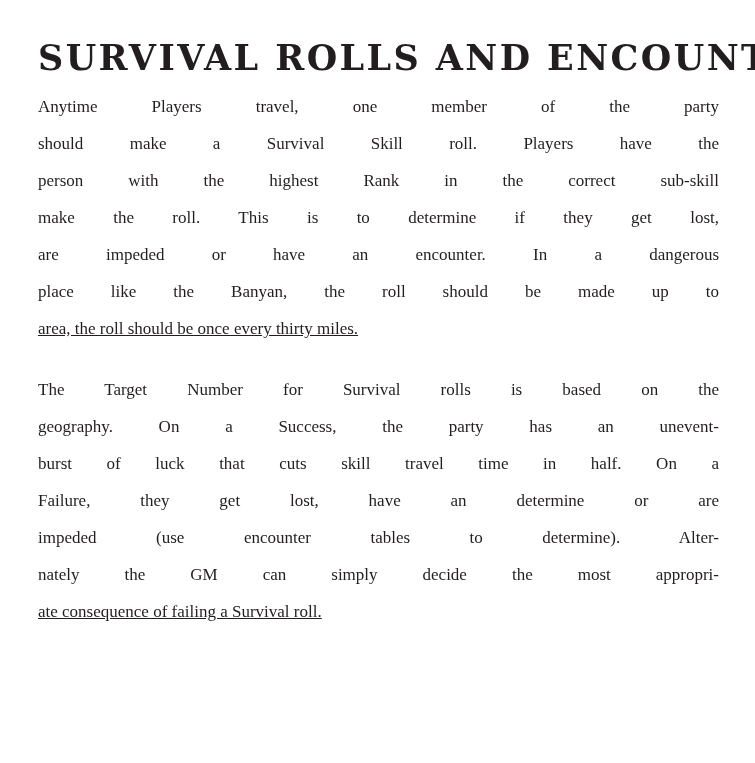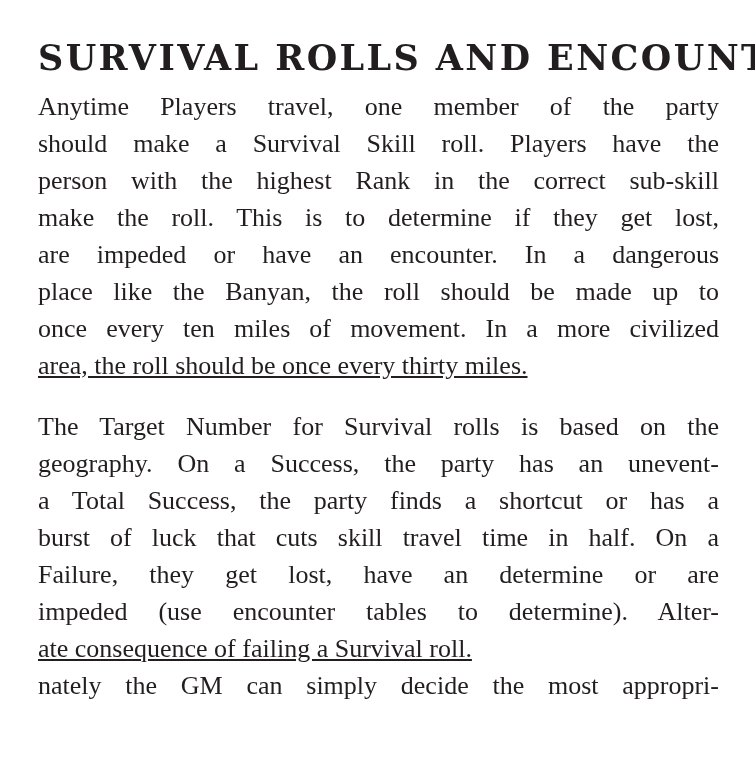--- a/index.html
+++ b/index.html
@@ -27,21 +27,21 @@
     line-height: 40px;
     letter-spacing: 2.4px;
     margin: 12px 0 10px 0;
     white-space: nowrap;
   }
   .paragraphs {
     display: block;
   }
   .para {
     font-family: "Liberation Serif", serif;
-    font-size: 26px;
+    font-size: 17px;
     line-height: 37px;
     margin: 0;
   }
   .para + .para {
     margin-top: 24px;
   }
   .line {
     text-align: justify;
     text-align-last: justify;
     text-justify: inter-word;
@@ -58,27 +58,25 @@
 <main class="page">
   <h1 class="heading">SURVIVAL ROLLS AND ENCOUNTERS</h1>
   <section class="paragraphs">
       <div class="para">
         <div class="line">Anytime Players travel, one member of the party</div>
         <div class="line">should make a Survival Skill roll. Players have the</div>
         <div class="line">person with the highest Rank in the correct sub-skill</div>
         <div class="line">make the roll. This is to determine if they get lost,</div>
         <div class="line">are impeded or have an encounter. In a dangerous</div>
         <div class="line">place like the Banyan, the roll should be made up to</div>
-        <div class="line">once every ten miles of movement. In a more civilized</div>
         <div class="line last">area, the roll should be once every thirty miles.</div>
       </div>
       <div class="para">
         <div class="line">The Target Number for Survival rolls is based on the</div>
         <div class="line">geography. On a Success, the party has an unevent-</div>
-        <div class="line">a Total Success, the party finds a shortcut or has a</div>
         <div class="line">burst of luck that cuts skill travel time in half. On a</div>
         <div class="line">Failure, they get lost, have an determine or are</div>
         <div class="line">impeded (use encounter tables to determine). Alter-</div>
+        <div class="line">nately the GM can simply decide the most appropri-</div>
         <div class="line last">ate consequence of failing a Survival roll.</div>
-        <div class="line">nately the GM can simply decide the most appropri-</div>
       </div>
     </section>
 </main>
 
 </body></html>

